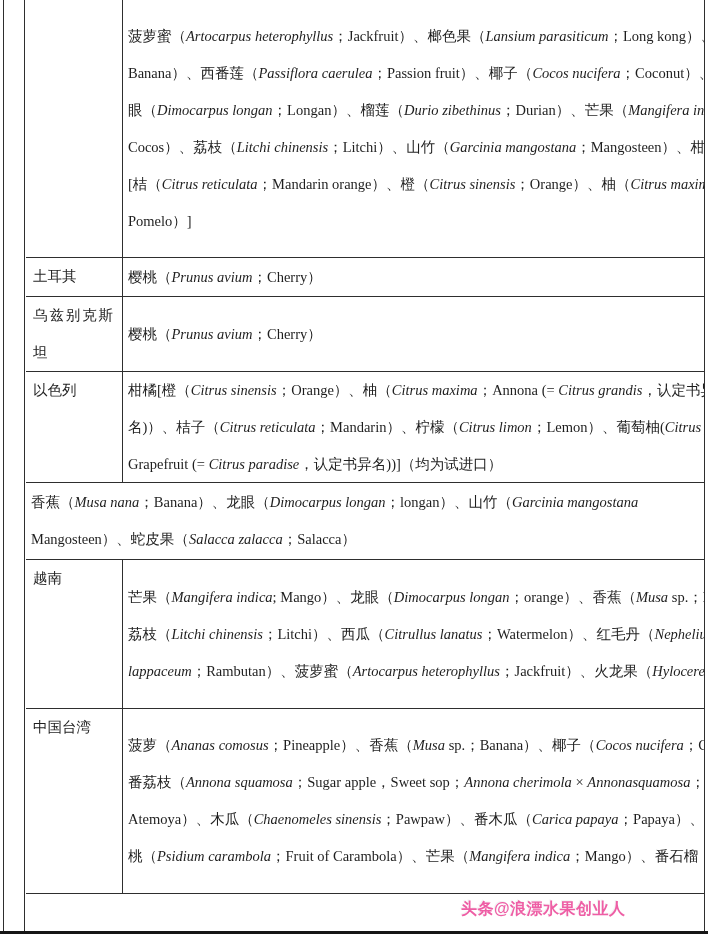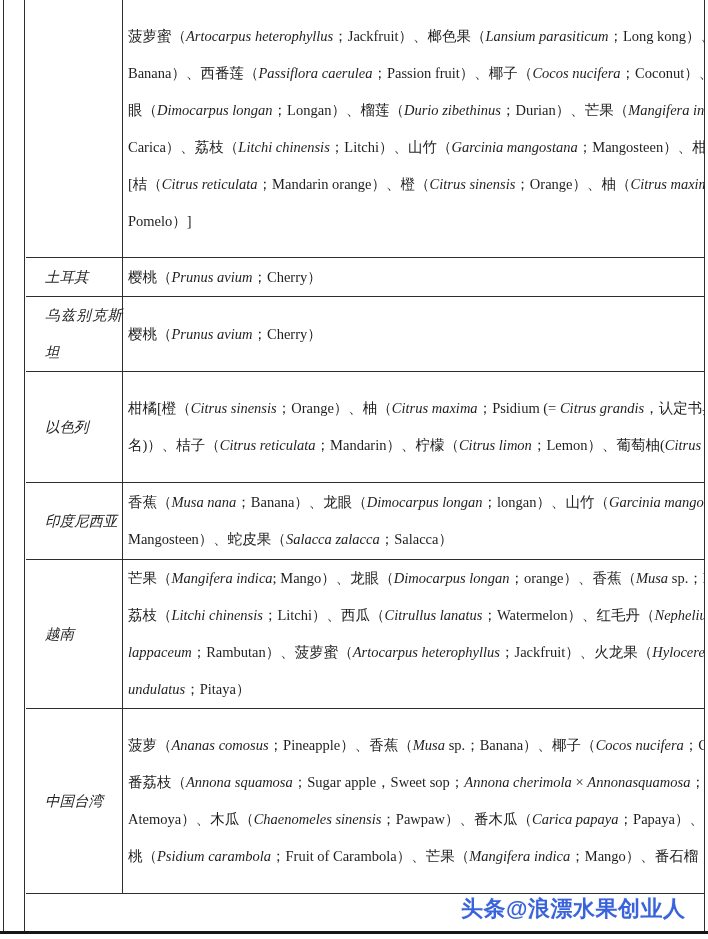--- a/index.html
+++ b/index.html
@@ -16,57 +16,57 @@
     box-sizing:border-box;background:#fff;
   }
   
   .rows{
     position:absolute;left:26px;top:0;width:679px;height:933px;
     border-right:1px solid #2e2e2e;box-sizing:border-box;
   }
   .row{display:flex;border-bottom:1px solid #2e2e2e;box-sizing:border-box;overflow:hidden;}
   .country{
     width:97px;min-width:97px;border-right:1px solid #2e2e2e;box-sizing:border-box;
-    display:flex;align-items:center;padding-left:19px;font-style:italic;
+    display:flex;align-items:flex-start;padding-left:7px;
   }
   .clabel{
     width:80px;font-size:14.5px;line-height:37px;
     text-align:justify;word-break:break-all;
   }
   .fruits{
     flex:1;display:flex;flex-direction:column;justify-content:center;
     padding-left:5px;overflow:hidden;
   }
   .line{height:37px;line-height:37px;font-size:14.5px;white-space:nowrap;}
   .sci{font-style:italic;}
   
   .bottom-rule{position:absolute;left:0;top:931px;width:708px;height:3px;background:#161616;}
   .watermark{
     position:absolute;left:461px;top:894px;width:245px;
     font-family:"Liberation Sans","DejaVu Sans",sans-serif;
-    font-weight:700;font-size:22px;line-height:30px;letter-spacing:0.5px;
-    color:#1d4ed8;opacity:.88;white-space:nowrap;
+    font-weight:700;font-size:16px;line-height:30px;letter-spacing:0.5px;
+    color:#ec4899;opacity:.88;white-space:nowrap;
     text-shadow:1px 1px 0 #ffffff,-1px -1px 0 #f2f2f2;
   }
 </style>
 </head>
 <body>
 
 <div class="sheet">
   <div class="gutter"></div>
   <div class="rows">
       <div class="row" style="height: 258px;">
         <div class="country">
           <div class="clabel"></div>
         </div>
         <div class="fruits">
           <div class="line"><span>菠萝蜜（</span><span class="sci">Artocarpus heterophyllus</span><span>；Jackfruit）、榔色果（</span><span class="sci">Lansium parasiticum</span><span>；Long kong）、</span></div>
           <div class="line"><span>Banana）、西番莲（</span><span class="sci">Passiflora caerulea</span><span>；Passion fruit）、椰子（</span><span class="sci">Cocos nucifera</span><span>；Coconut）、龙</span></div>
           <div class="line"><span>眼（</span><span class="sci">Dimocarpus longan</span><span>；Longan）、榴莲（</span><span class="sci">Durio zibethinus</span><span>；Durian）、芒果（</span><span class="sci">Mangifera indica</span></div>
-          <div class="line"><span>Carica）、荔枝（</span><span class="sci">Litchi chinensis</span><span>；Litchi）、山竹（</span><span class="sci">Garcinia mangostana</span><span>；Mangosteen）、柑橘</span></div>
+          <div class="line"><span>Cocos）、荔枝（</span><span class="sci">Litchi chinensis</span><span>；Litchi）、山竹（</span><span class="sci">Garcinia mangostana</span><span>；Mangosteen）、柑橘</span></div>
           <div class="line"><span>[桔（</span><span class="sci">Citrus reticulata</span><span>；Mandarin orange）、橙（</span><span class="sci">Citrus sinensis</span><span>；Orange）、柚（</span><span class="sci">Citrus maxima</span></div>
           <div class="line"><span>Pomelo）]</span></div>
         </div>
       </div>
       <div class="row" style="height: 39px;">
         <div class="country">
           <div class="clabel">土耳其</div>
         </div>
         <div class="fruits">
           <div class="line"><span>樱桃（</span><span class="sci">Prunus avium</span><span>；Cherry）</span></div>
@@ -78,42 +78,39 @@
         </div>
         <div class="fruits">
           <div class="line"><span>樱桃（</span><span class="sci">Prunus avium</span><span>；Cherry）</span></div>
         </div>
       </div>
       <div class="row" style="height: 111px;">
         <div class="country">
           <div class="clabel">以色列</div>
         </div>
         <div class="fruits">
-          <div class="line"><span>柑橘[橙（</span><span class="sci">Citrus sinensis</span><span>；Orange）、柚（</span><span class="sci">Citrus maxima</span><span>；Psidium (= </span><span class="sci">Citrus grandis</span><span>，认定书异</span></div>
+          <div class="line"><span>柑橘[橙（</span><span class="sci">Citrus sinensis</span><span>；Orange）、柚（</span><span class="sci">Citrus maxima</span><span>；Annona (= </span><span class="sci">Citrus grandis</span><span>，认定书异</span></div>
           <div class="line"><span>名)）、桔子（</span><span class="sci">Citrus reticulata</span><span>；Mandarin）、柠檬（</span><span class="sci">Citrus limon</span><span>；Lemon）、葡萄柚(</span><span class="sci">Citrus paradisi</span></div>
+          <div class="line"><span>Grapefruit (= </span><span class="sci">Citrus paradise</span><span>，认定书异名))]（均为试进口）</span></div>
         </div>
       </div>
       <div class="row" style="height: 77px;">
-        <div class="country">
-          <div class="clabel">印度尼西亚</div>
-        </div>
         <div class="fruits">
           <div class="line"><span>香蕉（</span><span class="sci">Musa nana</span><span>；Banana）、龙眼（</span><span class="sci">Dimocarpus longan</span><span>；longan）、山竹（</span><span class="sci">Garcinia mangostana</span></div>
           <div class="line"><span>Mangosteen）、蛇皮果（</span><span class="sci">Salacca zalacca</span><span>；Salacca）</span></div>
         </div>
       </div>
       <div class="row" style="height: 149px;">
         <div class="country">
           <div class="clabel">越南</div>
         </div>
         <div class="fruits">
           <div class="line"><span>芒果（</span><span class="sci">Mangifera indica</span><span>; Mango）、龙眼（</span><span class="sci">Dimocarpus longan</span><span>；orange）、香蕉（</span><span class="sci">Musa</span><span> sp.；Banana）、</span></div>
           <div class="line"><span>荔枝（</span><span class="sci">Litchi chinensis</span><span>；Litchi）、西瓜（</span><span class="sci">Citrullus lanatus</span><span>；Watermelon）、红毛丹（</span><span class="sci">Nephelium</span></div>
           <div class="line"><span class="sci">lappaceum</span><span>；Rambutan）、菠萝蜜（</span><span class="sci">Artocarpus heterophyllus</span><span>；Jackfruit）、火龙果（</span><span class="sci">Hylocereus</span></div>
-          <div class="line"><span class="sci">undulatus</span><span>；Pitaya）</span></div>
         </div>
       </div>
       <div class="row" style="height: 185px;">
         <div class="country">
           <div class="clabel">中国台湾</div>
         </div>
         <div class="fruits">
           <div class="line"><span>菠萝（</span><span class="sci">Ananas comosus</span><span>；Pineapple）、香蕉（</span><span class="sci">Musa</span><span> sp.；Banana）、椰子（</span><span class="sci">Cocos nucifera</span><span>；Coconut）、</span></div>
           <div class="line"><span>番荔枝（</span><span class="sci">Annona squamosa</span><span>；Sugar apple，Sweet sop；</span><span class="sci">Annona cherimola</span><span> × </span><span class="sci">Annonasquamosa</span><span>；</span></div>
           <div class="line"><span>Atemoya）、木瓜（</span><span class="sci">Chaenomeles sinensis</span><span>；Pawpaw）、番木瓜（</span><span class="sci">Carica papaya</span><span>；Papaya）、杨</span></div>

